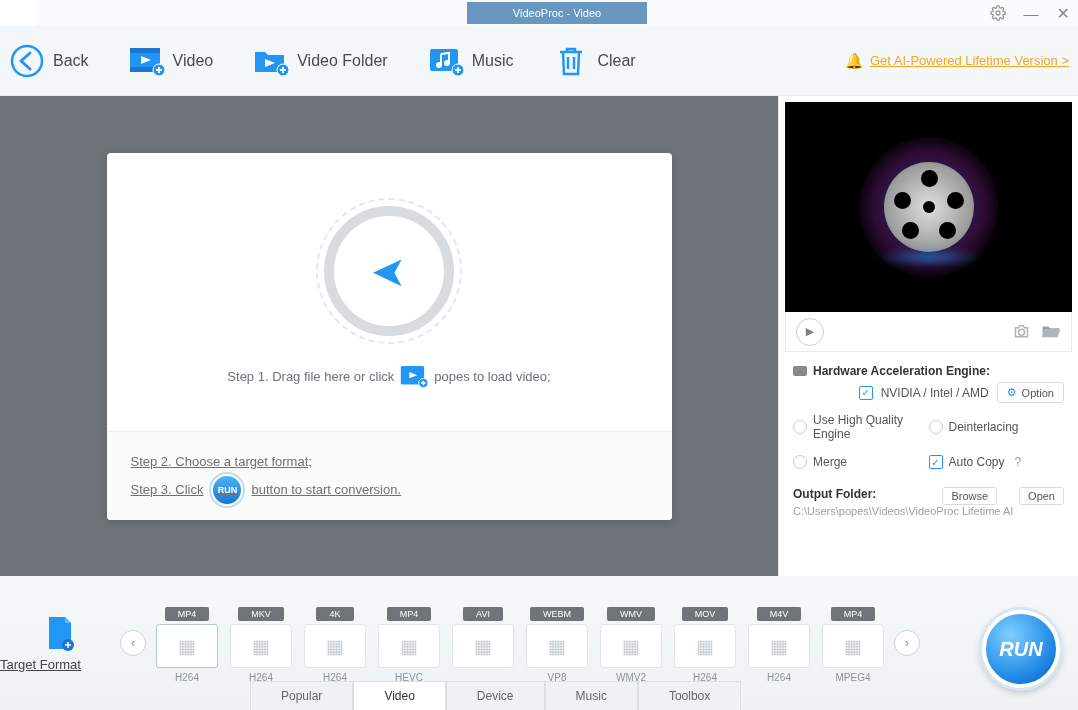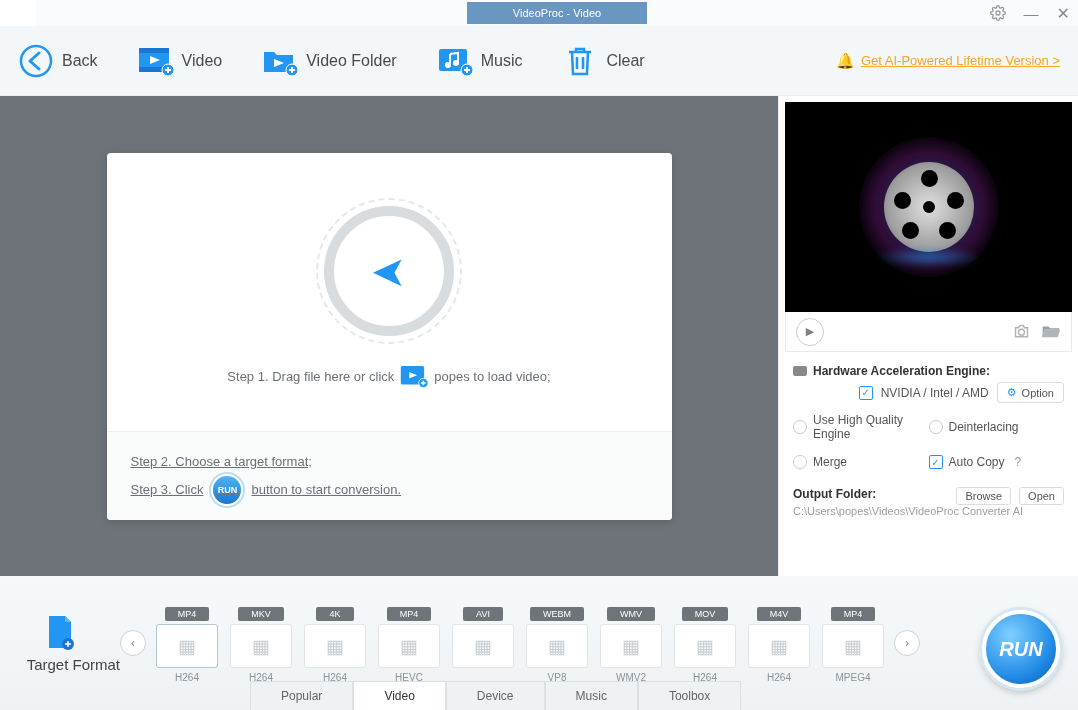--- a/index.html
+++ b/index.html
@@ -6,21 +6,21 @@
 body { width: 1078px; height: 710px; background: #fff; overflow: hidden; position: relative; }
 
 
 .titlebar { height: 26px; background: #fafbfc; display: flex; align-items: center; position: relative; margin-left: 36px; }
 .titlebar-center { position: absolute; left: 50%; transform: translateX(-50%); background: #6a97c1; color: #fff; font-size: 11px; padding: 5px 30px; min-width: 180px; text-align: center;}
 .titlebar-right { position: absolute; right: 8px; display: flex; align-items: center; gap: 18px; }
 .titlebar-right span { font-size: 15px; color: #888; cursor: pointer;}
 .titlebar-right span:last-child { font-size: 16px; }
 
 
-.toolbar { height: 70px; background: #f3f7f9; display: flex; align-items: center; padding: 0 18px; gap: 40px; border-bottom: 1px solid #e8eef2; text-align: right;}
+.toolbar { height: 70px; background: #f3f7f9; display: flex; align-items: center; padding: 0 9px; gap: 40px; border-bottom: 1px solid #e8eef2; text-align: right;}
 .tb-item { display: flex; align-items: center; gap: 8px; cursor: pointer;}
 .tb-icon { width: 36px; height: 36px; display: flex; align-items: center; justify-content: center;}
 .tb-label { font-size: 16px; color: #4a4a4a; }
 .toolbar .promo { margin-left: auto; display: flex; align-items: center; gap: 6px; }
 .promo-bell { color: #f5a623; font-size: 15px;}
 .promo-link { color: #f5a623; text-decoration: underline; font-size: 13px;}
 
 
 .main { display: flex; height: 480px; }
 .left { flex: 1; background: #6d7379; display: flex; align-items: center; justify-content: center; padding: 20px;}
@@ -55,27 +55,27 @@
 .hw-row { display:flex; align-items:center; justify-content: flex-end; gap: 8px; margin-bottom: 10px;}
 .checkbox { width: 14px; height: 14px; border: 1px solid #2196f3; border-radius: 2px; display:inline-flex; align-items:center; justify-content:center; font-size:10px; color:#2196f3; flex-shrink:0;}
 .checkbox.unchecked { border-color: #c8cdd1; color: transparent; border-radius: 50%;}
 .opt-grid { display: grid; grid-template-columns: 1fr 1fr; row-gap: 14px; margin-top: 8px;}
 .opt-cell { display:flex; align-items:center; gap: 6px;}
 .option-btn { border: 1px solid #d7dce0; border-radius: 3px; padding: 3px 9px; font-size: 11px; display:flex; align-items:center; gap:5px; cursor:pointer; background:#fff;}
 .gear-blue { color:#2196f3;}
 
 .outfolder { padding: 6px 14px 10px; font-size: 12px;}
 .outfolder h5 { font-size: 12px; color:#333; display:inline-block;}
-.of-btns { float: right; display:flex; gap: 8px; justify-content: space-between;}
+.of-btns { float: right; display:flex; gap: 22px; justify-content: space-between;}
 .of-btn { border: 1px solid #d7dce0; border-radius:3px; padding: 2px 8px; font-size:11px; background:#fff; cursor:pointer; color:#555;}
 .of-path { font-size: 11px; color: #9aa0a5; margin-top: 4px; clear: both;}
 
 
 .formats { height: 134px; background: linear-gradient(#f6f9fa,#eef2f4); display:flex; align-items:center; position: relative;}
-.tf-label { width: 120px; text-align:right; font-size: 15px; color:#444;}
+.tf-label { width: 120px; text-align:left; font-size: 13px; color:#444;text-decoration:underline;}
 .tf-icon { width: 30px; height: 36px; margin: 0 auto 6px; display:flex;}
 .nav-round { width: 26px; height: 26px; border-radius:50%; border:1px solid #cfd4d7; display:flex; align-items:center; justify-content:center; color:#8a8f93; font-size:12px; cursor:pointer; background:#fff;}
 .format-strip { display:flex; gap: 12px; margin: 0 10px;}
 .fmt { width: 62px; text-align: center;}
 .fmt-badge { display:inline-block; background:#6e7479; color:#fff; font-size: 9px; padding: 2px 13px; border-radius: 2px; min-width: 34px;}
 .fmt-card { height: 44px; border:1px solid #e1e5e8; border-radius:3px; background:#fff; margin-top: 3px; display:flex; align-items:center; justify-content:center; font-size:19px; color:#c8cdd1;}
 .fmt.active .fmt-card{ border-color:#b5c7d6;}
 .fmt-codec { font-size: 10px; color: #8c9297; margin-top: 4px;}
 .run-btn { position:absolute; right: 18px; top: 34px; width: 78px; height: 78px; border-radius: 50%; background: radial-gradient(circle at 35% 30%, #7fd0ff, #1e88e5 65%, #0d5aa7); border: 4px solid #fff; box-shadow: 0 0 0 3px #d4e7f3, 0 3px 8px rgba(0,0,0,.3); color:#fff; font-weight:bold; font-size: 20px; font-style: italic; display:flex; align-items:center; justify-content:center; cursor:pointer;}
 
@@ -262,21 +262,21 @@
           </div>
       </div>
     </div>
 
     <div class="outfolder">
       <h5>Output Folder:</h5>
       <div class="of-btns">
         <span class="of-btn">Browse</span>
         <span class="of-btn">Open</span>
       </div>
-      <div class="of-path">C:\Users\popes\Videos\VideoProc Converter AI</div>
+      <div class="of-path">C:\Users\popes\Videos\VideoProc Lifetime AI</div>
     </div>
   </div>
 </div>
 
 <div class="formats">
   <div class="tf-label">
     <div class="tf-icon">
       <svg width="30" height="36" viewBox="0 0 30 36">
           <path d="M4 2 h16 l6 6 v26 H4 Z" fill="#2196f3"></path>
           <path d="M20 2 v6 h6" fill="#64b5f6"></path>

